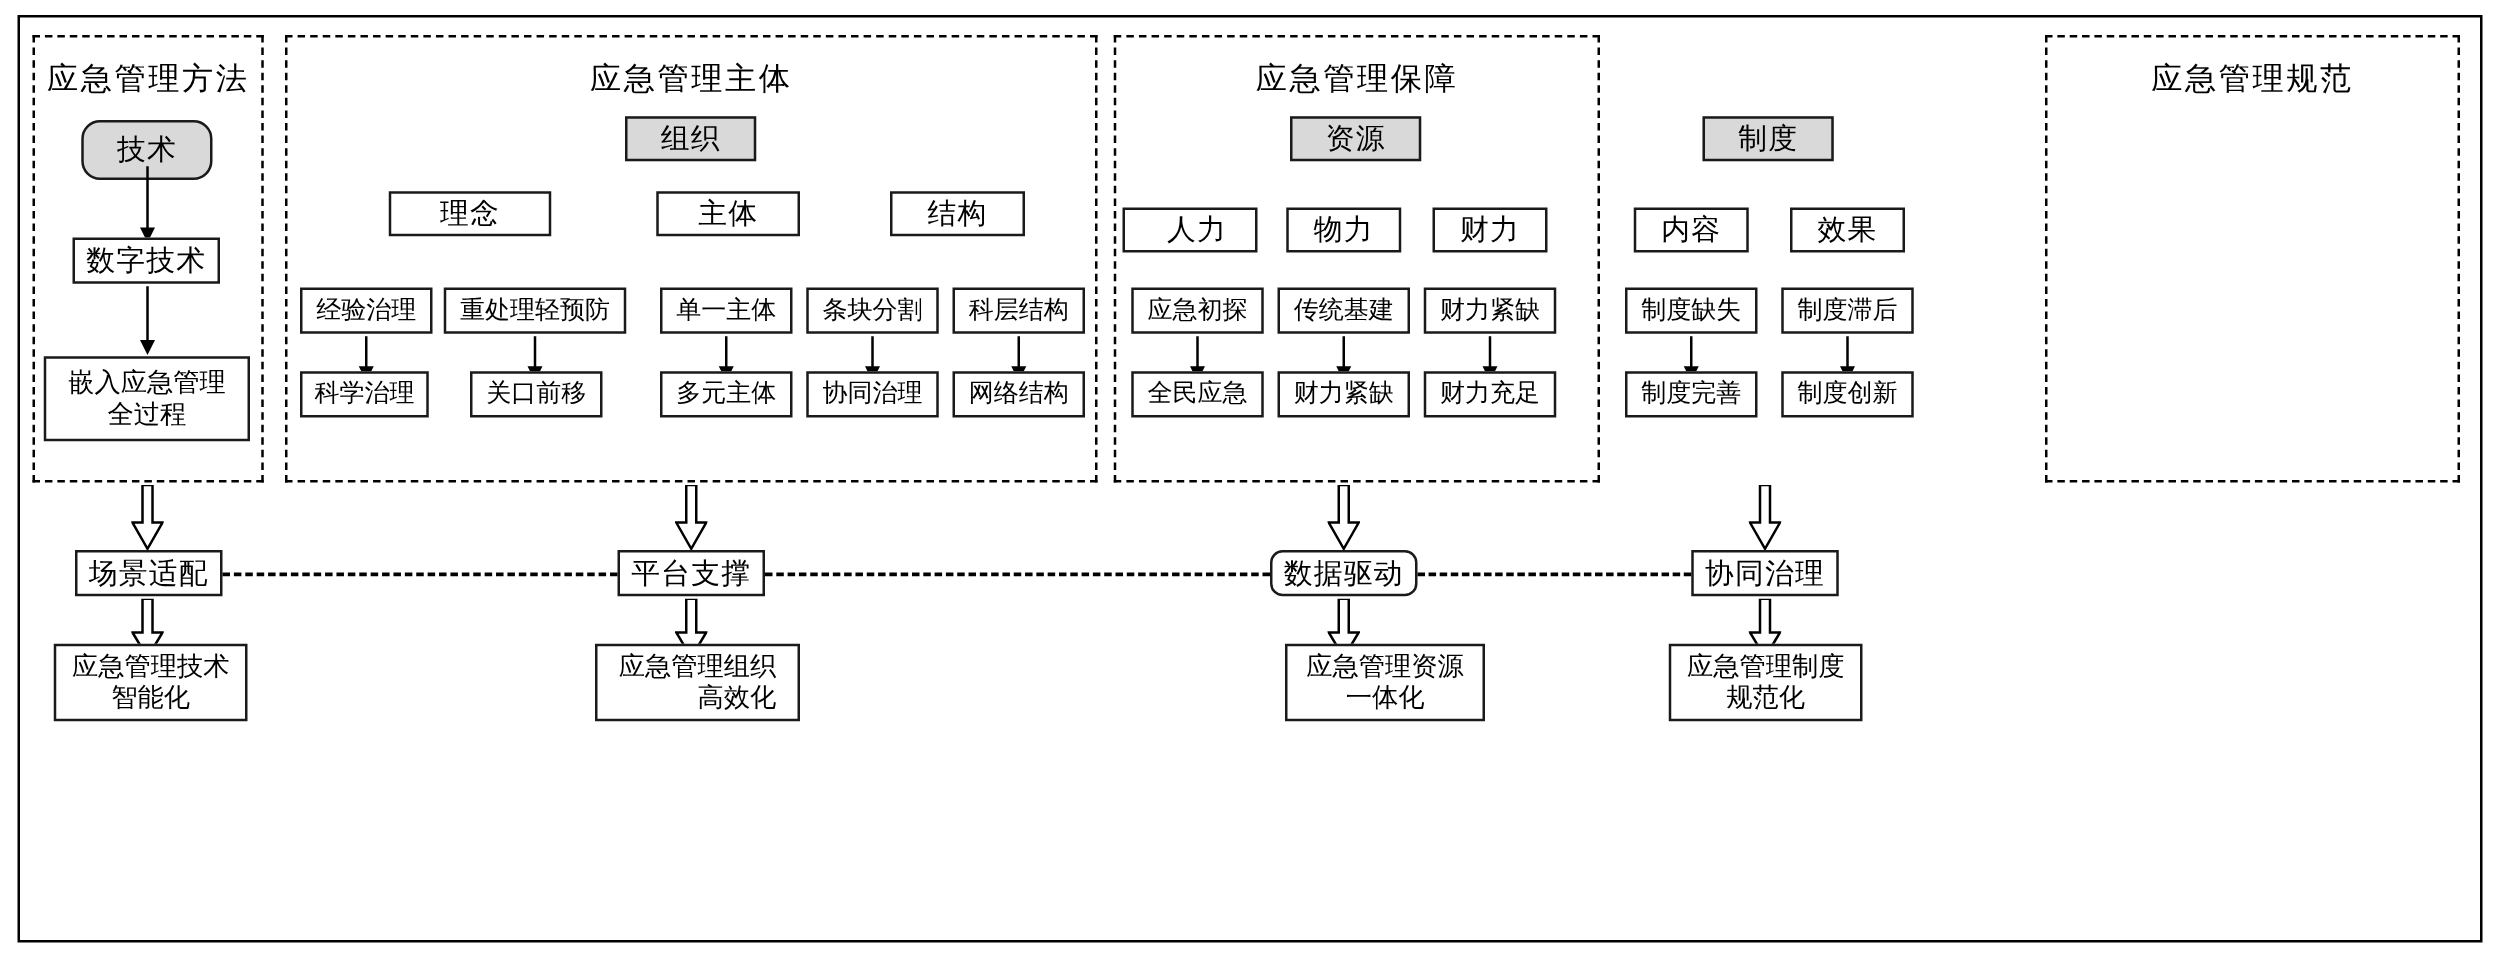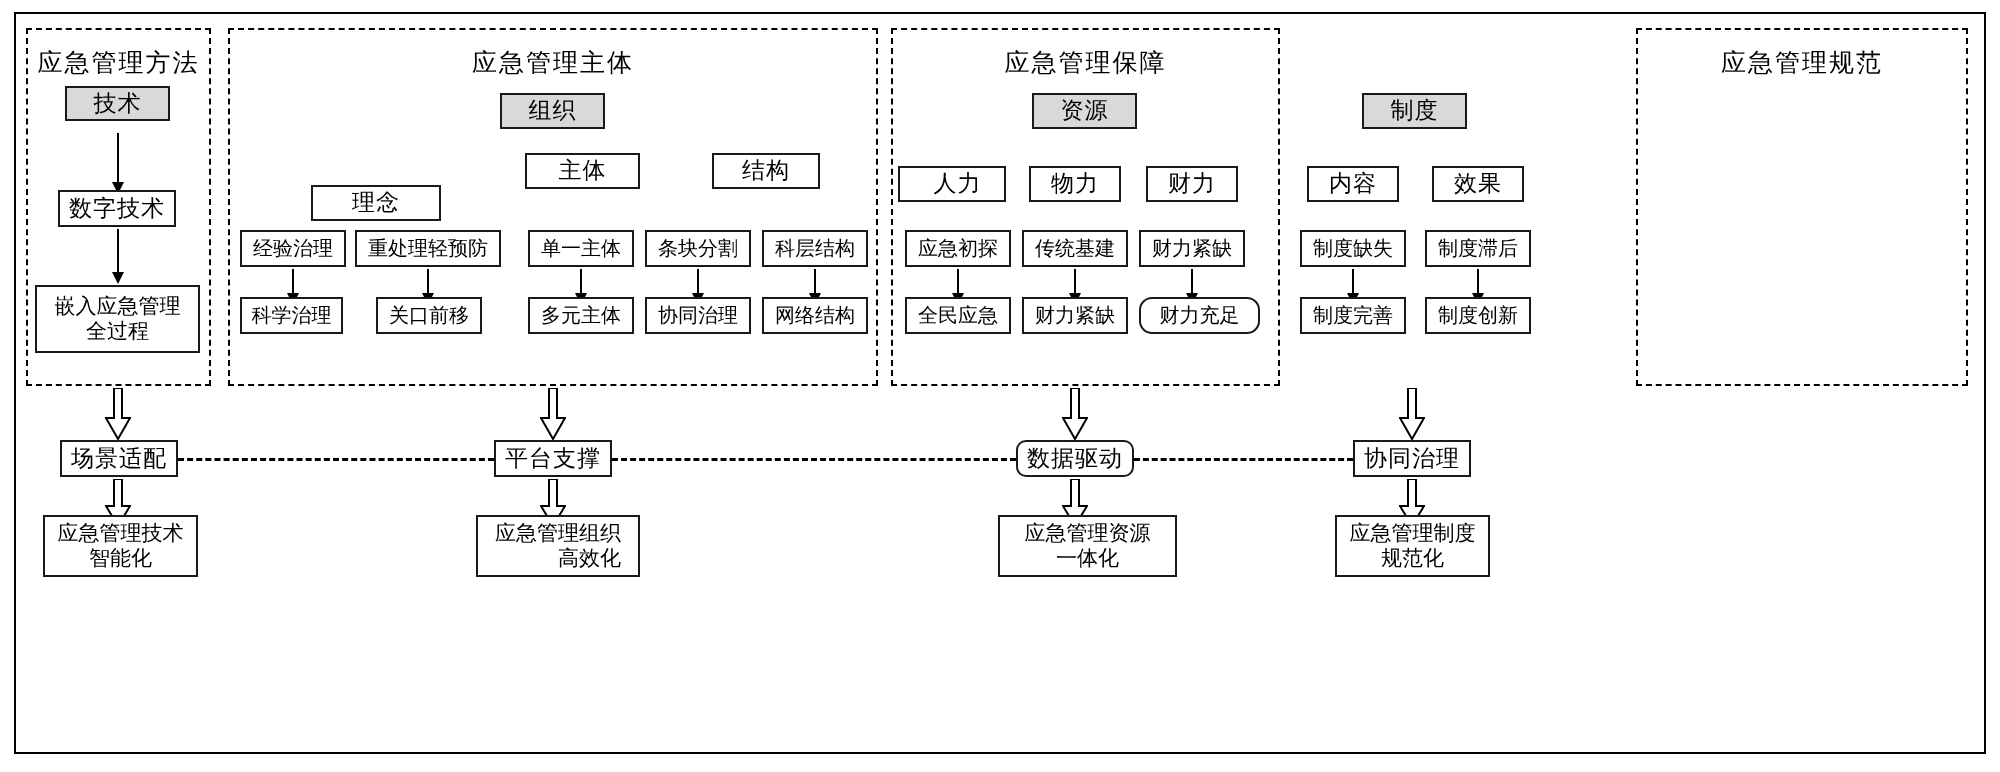--- a/index.html
+++ b/index.html
@@ -104,21 +104,21 @@
 </style>
 </head>
 <body>
 
 <div id="root">
   <div class="outer-frame"></div>
 
   <div class="pillar" style="left:26px; top:28px; width:185px; height:358px;">
     <div class="pillar-title">应急管理方法</div>
   </div>
-  <div class="node shaded" style="left:65px; top:86px; width:105px; height:35px;">技术</div>
+  <div class="node shaded" style="left:65px; top:96px; width:105px; height:48px;border-radius:15px;">技术</div>
   <div class="varrow" style="left:117px; top:133px; height:50px;"></div>
   <div class="node" style="left:58px; top:190px; width:118px; height:37px;">数字技术</div>
   <div class="varrow" style="left:117px; top:229px; height:44px;"></div>
   <div class="node small" style="left:35px; top:285px; width:165px; height:68px;">嵌入应急管理
 全过程</div>
 
   <div class="blockarrow" style="left:105px; top:388px; height:52px;">
     <svg width="26" height="52" viewBox="0 0 26 52">
       <polygon points="9,0 17,0 17,30 25,30 13,51 1,30 9,30" fill="#ffffff" stroke="#000" stroke-width="2"></polygon>
     </svg>
@@ -131,21 +131,21 @@
     </svg>
   </div>
   <div class="node small" style="left:43px; top:515px; width:155px; height:62px;">应急管理技术
 智能化</div>
 
   <div class="pillar" style="left:228px; top:28px; width:650px; height:358px;">
     <div class="pillar-title">应急管理主体</div>
   </div>
   <div class="node shaded" style="left:500px; top:93px; width:105px; height:36px;">组织</div>
 
-  <div class="node" style="left:311px; top:153px; width:130px; height:36px;margin-top:32px;">理念</div>
+  <div class="node" style="left:311px; top:153px; width:130px; height:36px;">理念</div>
   <div class="node" style="left:525px; top:153px; width:115px; height:36px;">主体</div>
   <div class="node" style="left:712px; top:153px; width:108px; height:36px;">结构</div>
 
   <div class="node tiny" style="left:240px; top:230px; width:106px; height:37px;">经验治理</div>
   <div class="node tiny" style="left:355px; top:230px; width:146px; height:37px;">重处理轻预防</div>
   <div class="node tiny" style="left:528px; top:230px; width:106px; height:37px;">单一主体</div>
   <div class="node tiny" style="left:645px; top:230px; width:106px; height:37px;font-family:Liberation Serif, serif;">条块分割</div>
   <div class="node tiny" style="left:762px; top:230px; width:106px; height:37px;">科层结构</div>
 
   <div class="varrow" style="left:292px; top:269px; height:25px;"></div>
@@ -187,35 +187,35 @@
   <div class="node tiny" style="left:905px; top:230px; width:106px; height:37px;">应急初探</div>
   <div class="node tiny" style="left:1022px; top:230px; width:106px; height:37px;">传统基建</div>
   <div class="node tiny" style="left:1139px; top:230px; width:106px; height:37px;">财力紧缺</div>
 
   <div class="varrow" style="left:957px; top:269px; height:25px;"></div>
   <div class="varrow" style="left:1074px; top:269px; height:25px;"></div>
   <div class="varrow" style="left:1191px; top:269px; height:25px;"></div>
 
   <div class="node tiny" style="left:905px; top:297px; width:106px; height:37px;">全民应急</div>
   <div class="node tiny" style="left:1022px; top:297px; width:106px; height:37px;">财力紧缺</div>
-  <div class="node tiny" style="left:1139px; top:297px; width:121px; height:37px;border-radius:13px;">财力充足</div>
+  <div class="node tiny" style="left:1139px; top:297px; width:106px; height:37px;">财力充足</div>
 
   <div class="blockarrow" style="left:1062px; top:388px; height:52px;">
     <svg width="26" height="52" viewBox="0 0 26 52">
       <polygon points="9,0 17,0 17,30 25,30 13,51 1,30 9,30" fill="#ffffff" stroke="#000" stroke-width="2"></polygon>
     </svg>
   </div>
   <div class="node" style="left:1016px; top:440px; width:118px; height:37px;border-radius:10px;">数据驱动</div>
 
   <div class="blockarrow" style="left:1062px; top:479px; height:48px;">
     <svg width="26" height="48" viewBox="0 0 26 48">
       <polygon points="9,0 17,0 17,27 25,27 13,47 1,27 9,27" fill="#ffffff" stroke="#000" stroke-width="2"></polygon>
     </svg>
   </div>
-  <div class="node small" style="left:998px; top:515px; width:179px; height:62px;">应急管理资源
+  <div class="node small" style="left:1028px; top:515px; width:160px; height:62px;">应急管理资源
 一体化</div>
 
   <div class="pillar" style="left:1636px; top:28px; width:332px; height:358px;">
     <div class="pillar-title">应急管理规范</div>
   </div>
   <div class="node shaded" style="left:1362px; top:93px; width:105px; height:36px;">制度</div>
 
   <div class="node" style="left:1307px; top:166px; width:92px; height:36px;">内容</div>
   <div class="node" style="left:1432px; top:166px; width:92px; height:36px;">效果</div>
 

